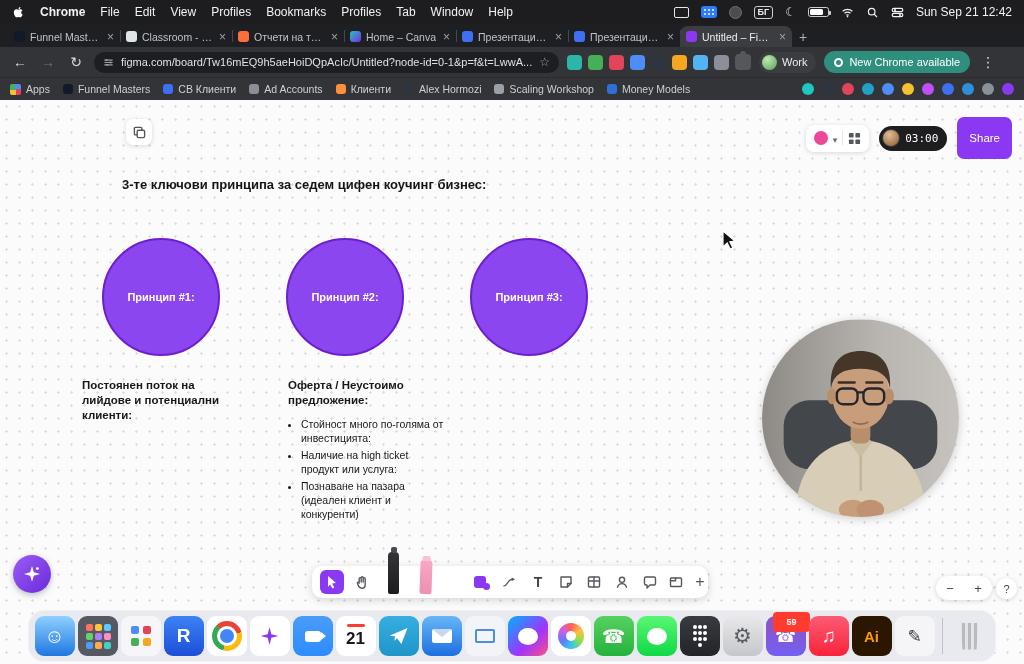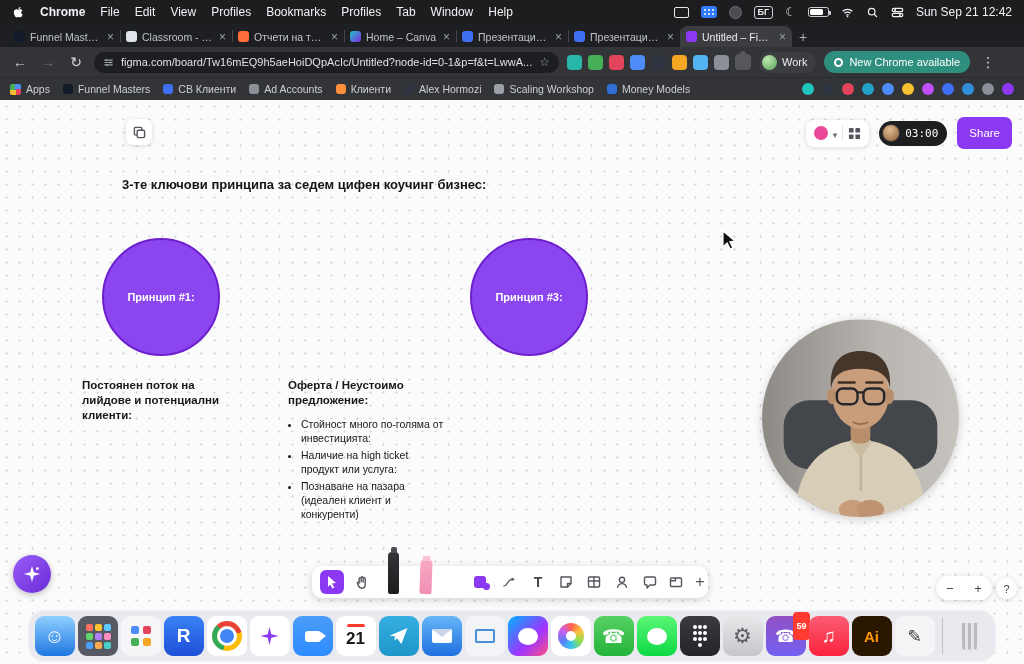--- a/index.html
+++ b/index.html
@@ -95,21 +95,21 @@
   .fj-copybtn svg { width:13px; height:13px; stroke:#55575e; fill:none; stroke-width:1.5; }
 
   .fj-right { position:absolute; right:12px; top:117px; display:flex; align-items:center; gap:10px; z-index:10; }
   .fj-emoji-pill { background:#fff; border-radius:8px; box-shadow:0 1px 5px rgba(0,0,0,.14); height:27px; display:flex; align-items:center; gap:5px; padding:0 8px; }
   .pink-dot { width:14px; height:14px; border-radius:50%; background:#ec4899; }
   .vline { width:1px; height:14px; background:#e3e4e8; }
   .grid-ic svg { width:13px; height:13px; display:block; fill:#55575e; }
   .timer-pill { background:#1e1e21; border-radius:13px; height:25px; display:flex; align-items:center; gap:5px; padding:0 9px 0 3px; }
   .timer-pill .tavatar { width:18px; height:18px; border-radius:50%; background:radial-gradient(circle at 40% 30%,#e2bd93,#8a5a32); border:1px solid #3a3a3e; }
   .timer-text { color:#fff; font-size:11px; font-family:"DejaVu Sans Mono", monospace; }
-  .share-btn { background:#8a38f2; color:#fff; font-size:11.5px; font-weight:500; border:none; border-radius:7px; height:32px; padding:0 12px; cursor:pointer; }
+  .share-btn { background:#8a38f2; color:#fff; font-size:11.5px; font-weight:500; border:none; border-radius:7px; height:42px; padding:0 12px; cursor:pointer; }
 
   
   .board-title { position:absolute; left:122px; top:177px; font-size:13px; font-weight:700; color:#151518; z-index:2; }
   .pcircle { position:absolute; width:118px; height:118px; border-radius:50%; background:#8b46f0; border:2px solid #6d1fce;
              display:flex; align-items:center; justify-content:center; color:#fff; font-size:11px; font-weight:700; z-index:2; }
   .c1{left:102px; top:238px;} .c2{left:286px; top:238px;} .c3{left:470px; top:238px;}
   .pcol { position:absolute; top:378px; color:#18181b; z-index:2; }
   .pcol .phead { font-size:11.5px; font-weight:700; line-height:1.3; margin-bottom:10px; }
   .pcol ul { margin:0; padding-left:13px; }
   .pcol li { font-size:10.5px; line-height:1.33; margin-bottom:3px; }
@@ -198,22 +198,22 @@
   .d-wa { background:linear-gradient(180deg,#57d163,#23b33a); color:#fff; font-size:19px; }
   .d-wa::before { content:"☎"; }
   .d-msg { background:linear-gradient(180deg,#5bf675,#0ed943); }
   .d-keypad { background:linear-gradient(180deg,#3a3b40,#232428); }
   .kp-dot { position:absolute; left:13px; top:9px; width:4px; height:4px; border-radius:50%; background:#fff;
     box-shadow:5px 0 0 #fff, 10px 0 0 #fff, 0 6px 0 #fff, 5px 6px 0 #fff, 10px 6px 0 #fff, 0 12px 0 #fff, 5px 12px 0 #fff, 10px 12px 0 #fff, 5px 18px 0 #fff; }
   .d-settings { background:linear-gradient(180deg,#e8e8ea,#c6c7cb); color:#5a5d63; font-size:21px; }
   .d-settings::before { content:"⚙"; }
   .d-viber { background:linear-gradient(180deg,#9151c3,#7360f2); color:#fff; font-size:17px; }
   .d-viber::before { content:"☎"; }
-  .badge { position:absolute; top:-4px; right:-4px; min-width:16px; height:28px; border-radius:4px; background:#ff3b30; color:#fff;
-    font-size:9px; font-weight:700; display:flex; align-items:center; justify-content:center; padding:0 3px; }
+  .badge { position:absolute; top:-4px; right:-4px; min-width:16px; height:20px; border-radius:4px; background:#ff3b30; color:#fff;
+    font-size:9px; font-weight:700; display:flex; align-items:center; justify-content:center; padding:0 13px; }
   .d-music { background:linear-gradient(180deg,#fb5c74,#fa233b); color:#fff; font-size:19px; }
   .d-music::before { content:"♫"; }
   .d-ai { background:#2b1600; color:#ff9a00; font-size:15px; font-weight:700; }
   .d-stylus { background:#f5f5f7; color:#333; font-size:17px; }
   .d-stylus::before { content:"✎"; }
   .dock-div { width:1px; height:36px; background:rgba(0,0,0,.18); margin:0 4px; flex:none; }
   .d-trash { background:transparent; }
   .trash-can { width:22px; height:27px; background:repeating-linear-gradient(90deg,#e3e4e8 0 3px,#b9bac0 3px 6px); clip-path:polygon(8% 0,92% 0,82% 100%,18% 100%); border-radius:3px; position:relative; }
 </style>
 </head>
@@ -428,20 +428,23 @@
       <span class="tavatar"></span>
       <span class="timer-text">03:00</span>
     </div>
     <button class="share-btn">Share</button>
   </div>
 
   <div class="board-title">3-те ключови принципа за седем цифен коучинг бизнес:</div>
 
   <div class="pcircle c1">
       <span>Принцип #1:</span>
+    </div>
+  <div class="pcircle c2">
+      <span>Принцип #2:</span>
     </div>
   <div class="pcircle c3">
       <span>Принцип #3:</span>
     </div>
 
   <div class="pcol col1">
     <div class="phead">Постоянен поток на лийдове и потенциални клиенти:</div>
   </div>
   <div class="pcol col2">
     <div class="phead">Оферта / Неустоимо предложение:</div>

